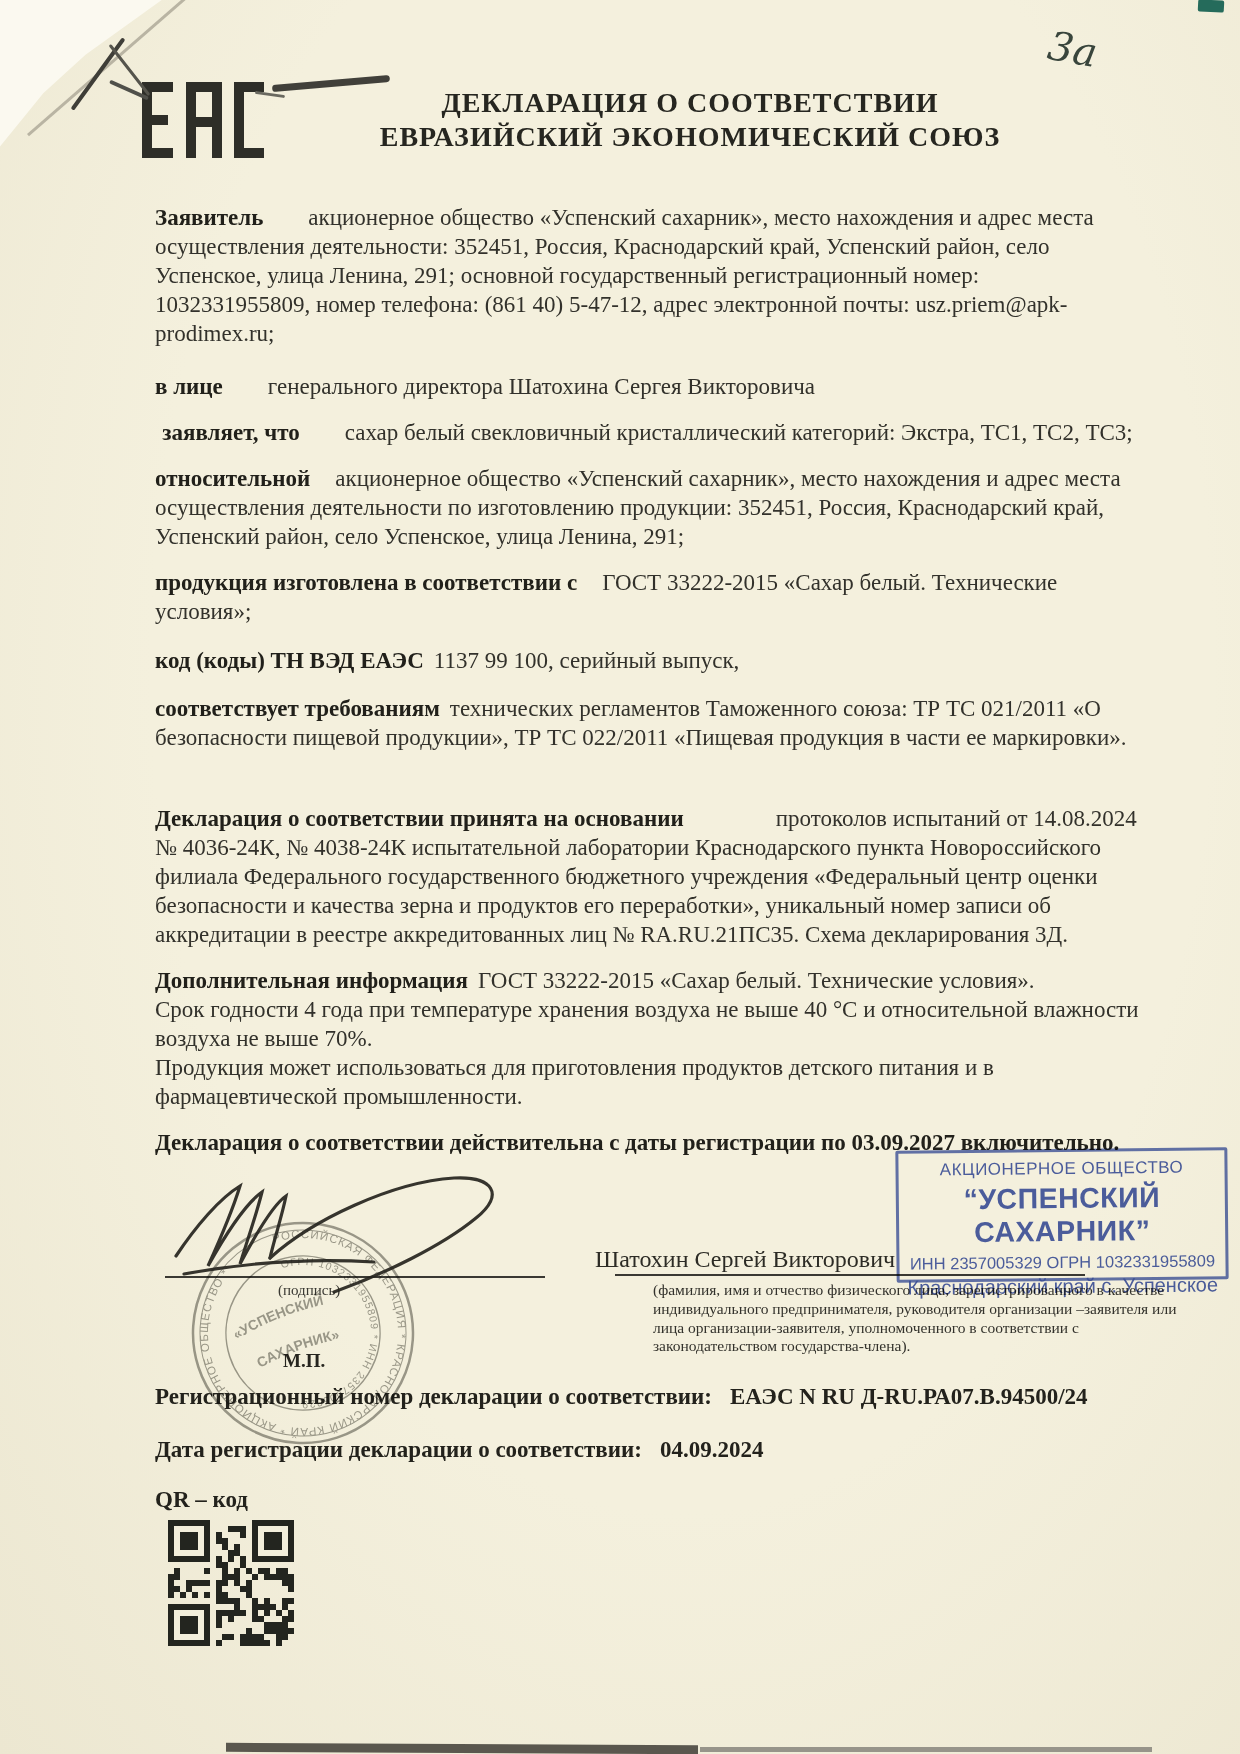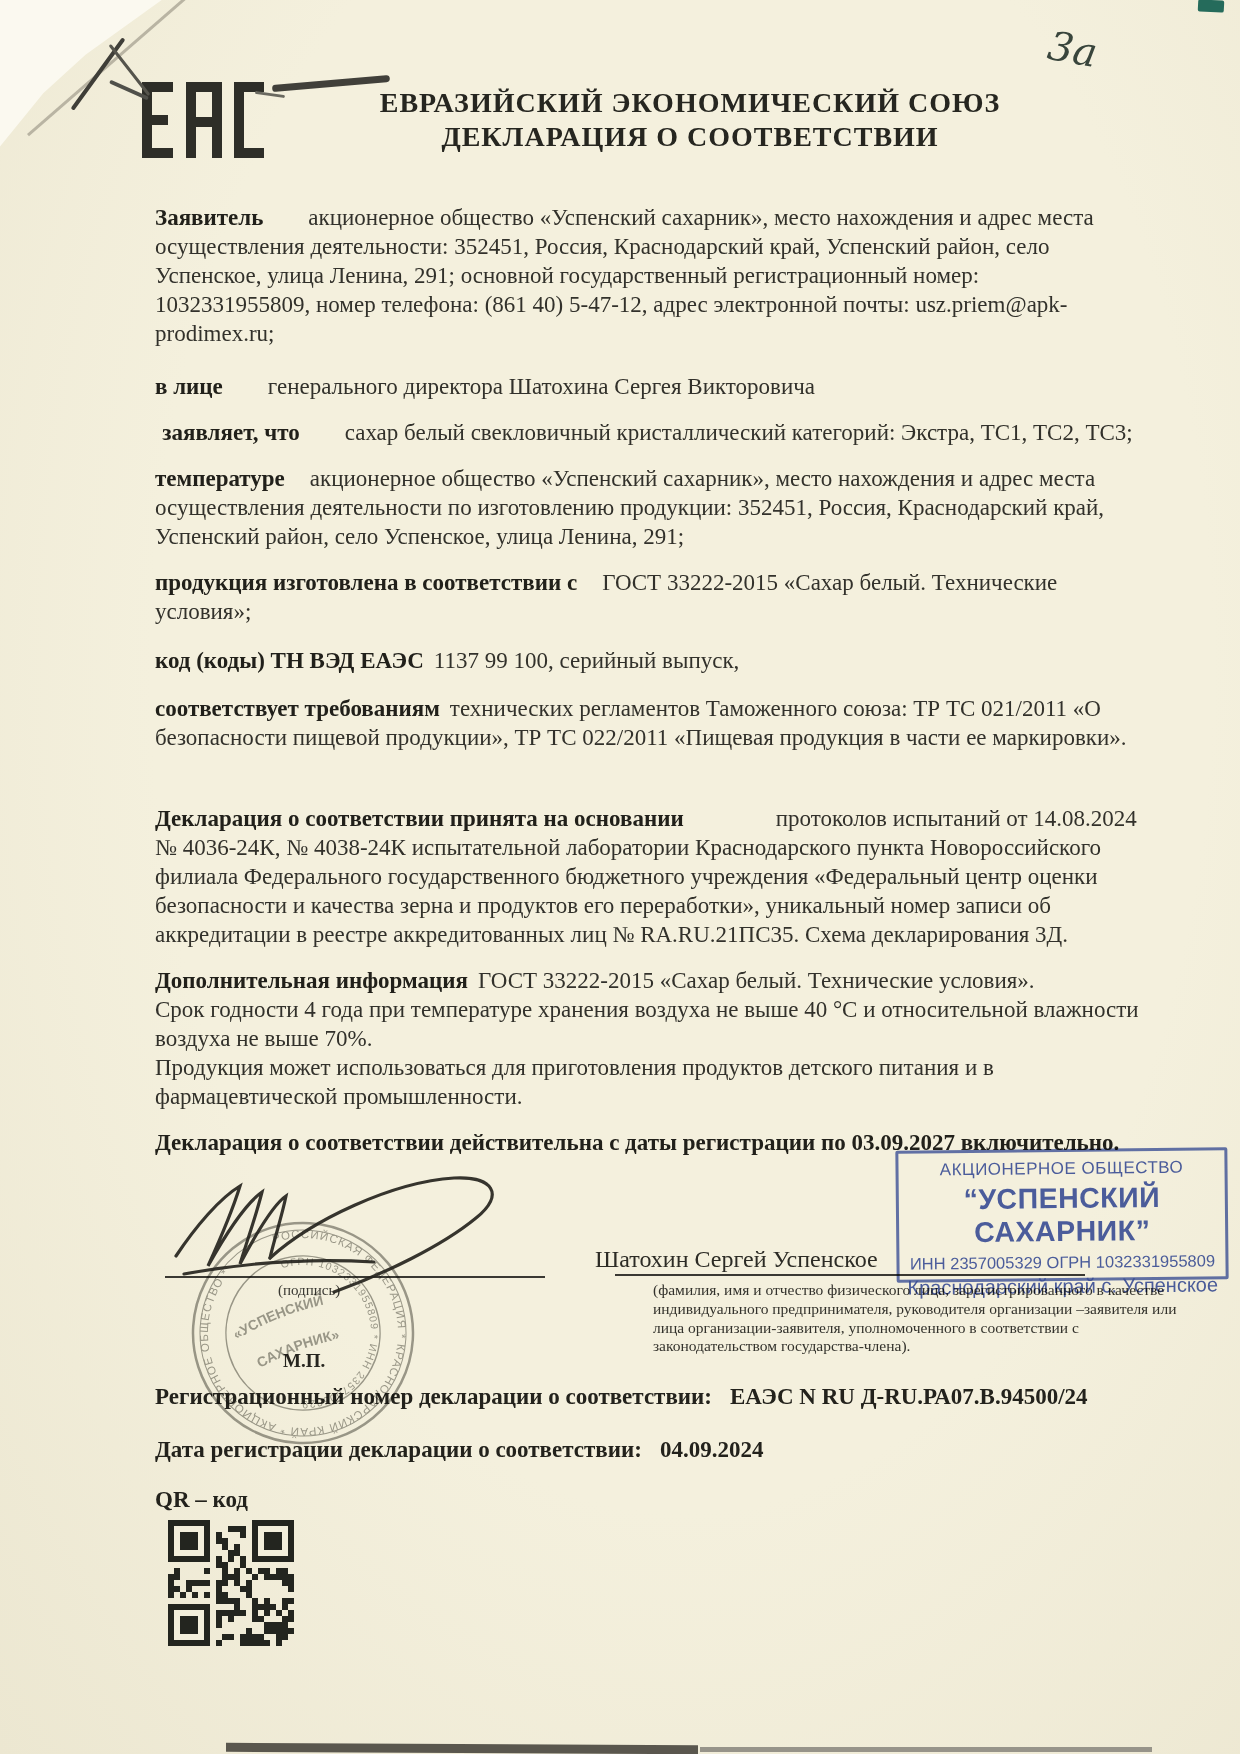--- a/index.html
+++ b/index.html
@@ -80,31 +80,31 @@
         <rect x="70" y="0" width="10" height="76"></rect>
         <rect x="44" y="0" width="36" height="10"></rect>
         <rect x="44" y="35" width="36" height="10"></rect>
       <rect x="92" y="0" width="10" height="76"></rect>
         <rect x="92" y="0" width="30" height="10"></rect>
         <rect x="92" y="66" width="30" height="10"></rect>
     </g>
   </svg>
 
   <div class="abs" id="title">
+    <div>ДЕКЛАРАЦИЯ О СООТВЕТСТВИИ</div>
     <div>ЕВРАЗИЙСКИЙ ЭКОНОМИЧЕСКИЙ СОЮЗ</div>
-    <div>ДЕКЛАРАЦИЯ О СООТВЕТСТВИИ</div>
   </div>
 
   <p class="abs para" style="top:203px;margin:0;"><b class="g45">Заявитель</b><span>акционерное общество «Успенский сахарник», место нахождения и адрес места осуществления деятельности: 352451, Россия, Краснодарский край, Успенский район, село Успенское, улица Ленина, 291; основной государственный регистрационный номер: 1032331955809, номер телефона: (861 40) 5-47-12, адрес электронной почты: usz.priem@apk-prodimex.ru;</span></p>
 
   <p class="abs para" style="top:372px;margin:0;"><b class="g45">в лице</b><span>генерального директора Шатохина Сергея Викторовича</span></p>
 
   <p class="abs para" style="top:418px;margin:0;text-align:center;"><b class="g45">заявляет, что</b><span>сахар белый свекловичный кристаллический категорий: Экстра, ТС1, ТС2, ТС3;</span></p>
 
-  <p class="abs para" style="top:464px;margin:0;"><b class="g25">температуре</b><span>акционерное общество «Успенский сахарник», место нахождения и адрес места осуществления деятельности по изготовлению продукции: 352451, Россия, Краснодарский край, Успенский район, село Успенское, улица Ленина, 291;</span></p>
+  <p class="abs para" style="top:464px;margin:0;"><b class="g25">относительной</b><span>акционерное общество «Успенский сахарник», место нахождения и адрес места осуществления деятельности по изготовлению продукции: 352451, Россия, Краснодарский край, Успенский район, село Успенское, улица Ленина, 291;</span></p>
 
   <p class="abs para" style="top:568px;margin:0;"><b class="g25">продукция изготовлена в соответствии с</b><span>ГОСТ 33222-2015 «Сахар белый. Технические условия»;</span></p>
 
   <p class="abs para" style="top:646px;margin:0;"><b class="g10">код (коды) ТН ВЭД ЕАЭС</b><span>1137 99 100, серийный выпуск,</span></p>
 
   <p class="abs para" style="top:694px;margin:0;"><b class="g10">соответствует требованиям</b><span>технических регламентов Таможенного союза: ТР ТС 021/2011 «О безопасности пищевой продукции», ТР ТС 022/2011 «Пищевая продукция в части ее маркировки».</span></p>
 
   <p class="abs para" style="top:804px;margin:0;"><b class="g60">Декларация о соответствии принята на основании</b><span>протоколов испытаний от 14.08.2024 № 4036-24К, № 4038-24К испытательной лаборатории Краснодарского пункта Новороссийского филиала Федерального государственного бюджетного учреждения «Федеральный центр оценки безопасности и качества зерна и продуктов его переработки», уникальный номер записи об аккредитации в реестре аккредитованных лиц № RA.RU.21ПС35. Схема декларирования 3Д.</span></p>
 
   <p class="abs para" style="top:966px;margin:0;"><b class="g10">Дополнительная информация</b><span>ГОСТ 33222-2015 «Сахар белый. Технические условия».</span><span class="block">Срок годности 4 года при температуре хранения воздуха не выше 40 °С и относительной влажности воздуха не выше 70%.</span><span class="block">Продукция может использоваться для приготовления продуктов детского питания и в фармацевтической промышленности.</span></p>
@@ -115,21 +115,21 @@
     <g fill="none" stroke="#26251f" stroke-width="3.2" stroke-linecap="round" opacity=".92">
       <path d="M14,88 C34,58 58,30 78,18 C70,44 56,76 46,98 C66,62 86,34 100,24 C94,48 84,76 78,96 C96,62 112,36 124,28 C120,48 112,72 108,90"></path>
       <path d="M108,90 C150,52 230,14 292,10 C330,8 344,26 314,50 C280,78 222,106 172,124"></path>
       <path d="M22,106 C88,94 150,90 212,94"></path>
     </g>
   </svg>
   <div class="abs sigline" style="left:165px;top:1276px;width:380px;"></div>
   <div class="abs caption" style="left:278px;top:1282px;">(подпись)</div>
   <div class="abs" id="mp-label" style="left:283px;top:1350px;">М.П.</div>
 
-  <div class="abs" id="signer-name" style="left:595px;top:1246px;">Шатохин Сергей Успенское</div>
+  <div class="abs" id="signer-name" style="left:595px;top:1246px;">Шатохин Сергей Викторович</div>
   <div class="abs sigline" style="left:615px;top:1274px;width:470px;height:1.5px;"></div>
   <div class="abs" id="signer-note" style="left:618px;top:1281px;margin-left:35px;">(фамилия, имя и отчество физического лица, зарегистрированного в качестве индивидуального предпринимателя, руководителя организации –заявителя или лица организации-заявителя, уполномоченного в соответствии с законодательством государства-члена).</div>
 
   <div class="abs" id="company-stamp">
     <div class="l1">АКЦИОНЕРНОЕ ОБЩЕСТВО</div>
     <div class="l2">“УСПЕНСКИЙ САХАРНИК”</div>
     <div class="l3">ИНН 2357005329  ОГРН 1032331955809</div>
     <div class="l4">Краснодарский край  с. Успенское</div>
   </div>
 

